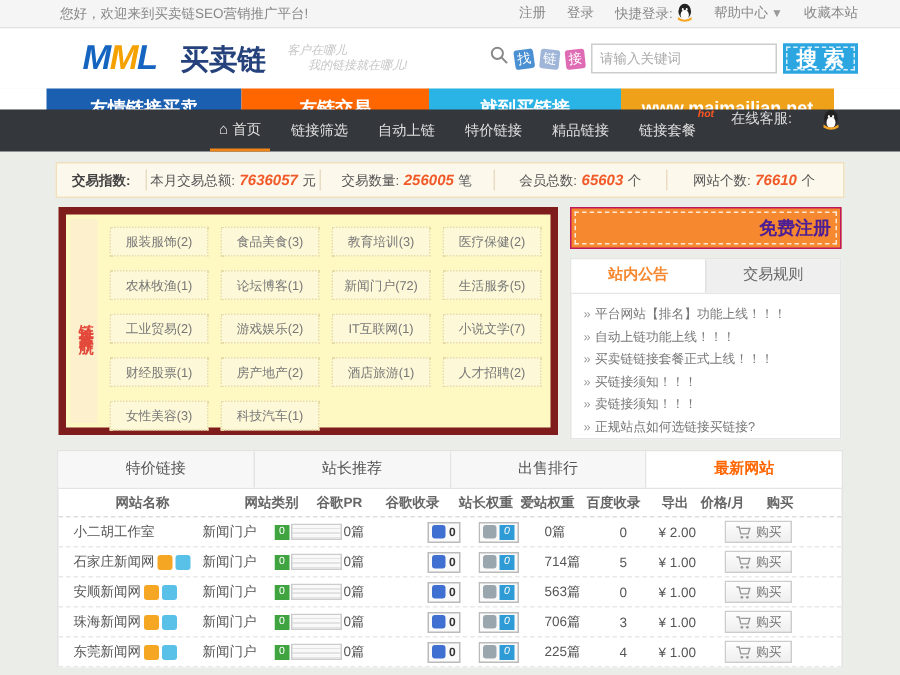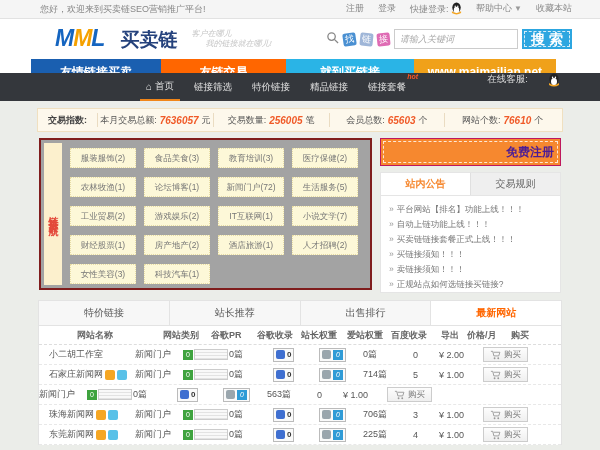--- a/index.html
+++ b/index.html
@@ -17,21 +17,21 @@
   .logo .m1,.logo .l1{color:#1565c0;}
   .logo .m2{color:#f5a100;}
   .logo-name{font-size:19px;font-weight:bold;color:#25427c;font-style:normal;letter-spacing:0;margin-left:16px;}
   .slogan{margin-left:14px;font-size:8px;color:#c6c6c6;font-style:italic;line-height:10px;}
   .slogan .s2{padding-left:14px;}
   .search{margin-left:auto;display:flex;align-items:center;gap:4px;}
   .tile{width:13px;height:13px;border-radius:2px;color:#fff;font-size:9px;line-height:13px;text-align:center;display:inline-block;}
   .t1{background:#4a90d2;transform:rotate(-8deg);}
   .t2{background:#9fb6d8;transform:rotate(6deg);}
   .t3{background:#df6bb4;transform:rotate(-6deg);}
-  .s-input{width:112px;height:18px;border:1px solid #ccc;font-size:9px;padding:0 5px;color:#666;outline:none;font-style:italic;}
+  .s-input{width:112px;height:18px;border:1px solid #ccc;font-size:9px;padding:0 5px;color:#666;outline:none;}
   .s-input::placeholder{color:#aaa;}
   .s-btn{width:50px;height:20px;background:#2ca6e0;border:1px solid #2ca6e0;outline:1px dashed rgba(255,255,255,.8);outline-offset:-3px;color:#fff;font-size:14px;font-weight:bold;cursor:pointer;}
   
   .banner{height:14px;background:#fff;display:flex;padding-left:31px;}
   .seg{height:26px;line-height:26px;text-align:center;color:#fff;font-size:12px;font-weight:bold;}
   .seg1{width:130px;background:#1a5fb0;}
   .seg2{width:125px;background:#ff6600;}
   .seg3{width:128px;background:#2ab4e6;}
   .seg4{width:142px;background:#f0a11a;font-size:12px;}
   
@@ -42,21 +42,21 @@
   .hot{position:absolute;top:0;right:-6px;font-size:7px;font-style:italic;color:#ff5722;font-weight:bold;}
   .nav-right{margin-left:auto;display:flex;align-items:flex-start;gap:20px;color:#ddd;}
   
   .stats{width:520px;margin:7px auto 0;background:#fdf8ec;border:1px solid #f0e0c0;height:22px;display:flex;align-items:center;font-size:9px;color:#555;padding:0 2px;}
   .stitle{font-weight:bold;color:#444;margin:0 10px 0 8px;}
   .stat{flex:1;display:flex;align-items:center;justify-content:center;gap:3px;border-left:1px solid #eadcc2;height:14px;}
   .stat:first-of-type{border-left:none;}
   .sv{color:#f05a28;font-style:italic;font-weight:bold;font-size:10px;}
   
   .main{width:522px;margin:6px auto 0;display:flex;gap:8px;}
-  .left-box{width:333px;height:152px;background:#a3a3a3;border:2px solid #7f1d1d;display:flex;padding:3px;box-sizing:border-box;}
+  .left-box{width:333px;height:152px;background:#fef9c3;border:5px solid #7f1d1d;display:flex;padding:3px;box-sizing:border-box;}
   .cat-strip{width:18px;background:#fcf0cd;color:#e3493b;font-weight:bold;font-size:10px;display:flex;align-items:center;justify-content:center;writing-mode:vertical-rl;text-orientation:upright;letter-spacing:2px;}
   .cat-grid{flex:1;padding:5px 0 0 8px;display:flex;flex-wrap:wrap;align-content:flex-start;gap:9px 8px;}
   .tag{width:64px;height:18px;line-height:18px;text-align:center;background:#fdf8d8;border:1px dotted #e7dca4;font-size:8.5px;color:#777;white-space:nowrap;overflow:hidden;cursor:pointer;}
   .right-col{flex:1;display:flex;flex-direction:column;}
   .btn-row{display:flex;gap:6px;}
   .obtn{flex:1;height:28px;background:#f6882f;border:1px solid #be185d;outline:1px dashed rgba(255,255,255,.8);outline-offset:-4px;color:#4c1d95;font-size:12px;font-weight:bold;cursor:pointer;text-align:right;}
   .notice{margin-top:6px;background:#fff;border:1px solid #e5e5e5;flex:1;}
   .n-tabs{display:flex;height:22px;border-bottom:1px solid #e5e5e5;font-size:10px;}
   .n-tab{flex:1;text-align:center;line-height:22px;cursor:pointer;}
   .n-tab.active{color:#f6882f;font-weight:bold;background:#fff;}
@@ -71,21 +71,21 @@
   .ttab:last-child{border-right:none;}
   .ttab.active{background:#fff;color:#f60;font-weight:bold;}
   .thead,.tr{display:flex;align-items:center;font-size:9px;}
   .thead{height:18px;color:#666;border-bottom:1px dashed #ddd;font-weight:bold;padding-left:28px;}
   .tr{height:19px;color:#555;border-bottom:1px dashed #e8e8e8;}
   .td,.th{box-sizing:border-box;white-space:nowrap;overflow:hidden;}
   .c-name{width:96px;padding-left:10px;display:flex;align-items:center;gap:2px;}
   .c-cat{width:48px;}
   .c-pr{width:46px;display:flex;align-items:center;gap:1px;}
   .c-gidx{width:44px;}
-  .c-cz{width:46px;}
+  .c-cz{width:46px;text-align:center;}
   .c-az{width:44px;}
   .c-bd{width:50px;}
   .c-out{width:26px;}
   .c-pr2{width:44px;}
   .c-buy{flex:1;}
   .bdg{width:10px;height:10px;border-radius:2px;display:inline-block;flex:none;}
   .bdg.o{background:#f5a623;}
   .bdg.b{background:#59c1e8;}
   .prbox{width:10px;height:10px;background:#3fa33f;color:#fff;font-size:7px;line-height:10px;text-align:center;font-style:normal;display:inline-block;flex:none;}
   .prbar{width:32px;height:9px;border:1px solid #ccc;background:repeating-linear-gradient(180deg,#f9f9f9 0 2px,#e3e3e3 2px 3px);display:inline-block;}
@@ -146,20 +146,21 @@
     <span class="seg seg3">就到买链接</span>
     <span class="seg seg4">www.maimailian.net</span>
   </div>
 
   <div class="nav">
     <a class="nav-item active">
         <span class="home-ic">⌂</span>
         <span>首页</span>
       </a>
     <a class="nav-item">链接筛选</a>
+    <a class="nav-item">自动上链</a>
     <a class="nav-item">特价链接</a>
     <a class="nav-item">精品链接</a>
     <a class="nav-item">
         <span>链接套餐</span>
         <span class="hot">hot</span>
       </a>
     <span class="nav-right">
       <span>在线客服:</span>
       <span><svg width="12" height="14" viewBox="0 0 12 14">
             <ellipse cx="6" cy="6" rx="4.6" ry="5.6" fill="#222"></ellipse>
@@ -318,20 +319,25 @@
             <svg width="11" height="10" viewBox="0 0 12 10">
               <path d="M1 1 h2 l1.2 5 h5.3 l1.3-4 H4" fill="none" stroke="#999"></path>
               <circle cx="5" cy="8.5" r="1" fill="#999"></circle>
               <circle cx="9" cy="8.5" r="1" fill="#999"></circle>
             </svg>
             <span>购买</span>
           </button></span>
     </div>
 
     <div class="tr">
+      <span class="td c-name">
+          <a>安顺新闻网</a>
+          <i class="bdg o"></i>
+          <i class="bdg b"></i>
+        </span>
       <span class="td c-cat">新闻门户</span>
       <span class="td c-pr">
           <i class="prbox">0</i>
           <i class="prbar"></i>
         </span>
       <span class="td c-gidx">0篇</span>
       <span class="td c-cz"><span class="wbox">
             <i class="wic czic"></i>
             <b>0</b>
           </span></span>

